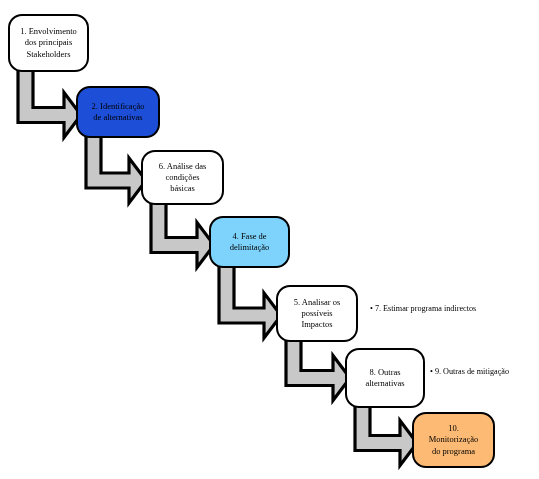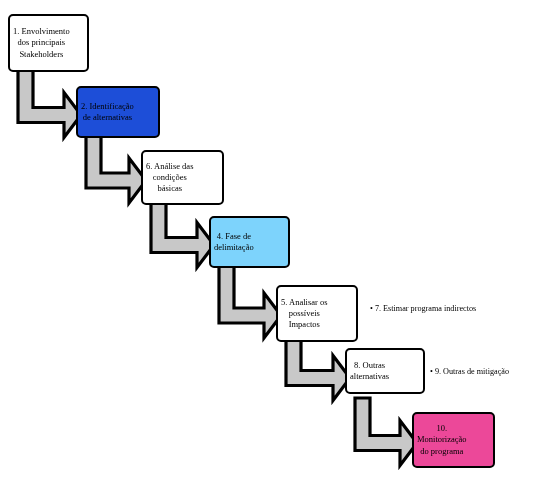--- a/index.html
+++ b/index.html
@@ -24,24 +24,24 @@
     left: 0;
     top: 0;
     width: 539px;
     height: 479px;
   }
   .box {
     position: absolute;
     box-sizing: border-box;
     background: #ffffff;
     border: 2.5px solid #000000;
-    border-radius: 5px;
+    border-radius: 14px;
     display: flex;
     align-items: center;
-    justify-content: flex-start;
+    justify-content: center;
     text-align: center;
     z-index: 3;
   }
   .box-label {
     font-size: 8.5px;
     line-height: 1.32;
     color: #000000;
     padding: 0 3px;
     white-space: pre-line;
   }
@@ -101,26 +101,26 @@
     <span class="box-label">4. Fase de
 delimitação</span>
   </div>
 
   <div class="box" style="left: 276px; top: 285px; width: 82px; height: 57px; border-color: rgb(0, 0, 0); background: rgb(255, 255, 255);">
     <span class="box-label">5. Analisar os
 possíveis
 Impactos</span>
   </div>
 
-  <div class="box" style="left: 345px; top: 348px; width: 80px; height: 46px; border-color: rgb(0, 0, 0); background: rgb(255, 255, 255);">
+  <div class="box" style="left: 345px; top: 348px; width: 80px; height: 60px; border-color: rgb(0, 0, 0); background: rgb(255, 255, 255);">
     <span class="box-label">8. Outras
 alternativas</span>
   </div>
 
-  <div class="box" style="left: 412px; top: 412px; width: 83px; height: 56px; border-color: rgb(0, 0, 0); background: #ec4899;">
+  <div class="box" style="left: 412px; top: 412px; width: 83px; height: 56px; border-color: rgb(0, 0, 0); background: #fdba74;">
     <span class="box-label">10.
 Monitorização
 do programa</span>
   </div>
 
   <div class="note" style="left: 370px; top: 303px;">
       <span class="note-line"><span class="bullet-dot">•</span><span>7. </span><span>Estimar  programa indirectos</span></span>
     </div>
   <div class="note" style="left: 430px; top: 366px;">
       <span class="note-line"><span class="bullet-dot">•</span><span>9. </span><span>Outras de mitigação</span></span>

